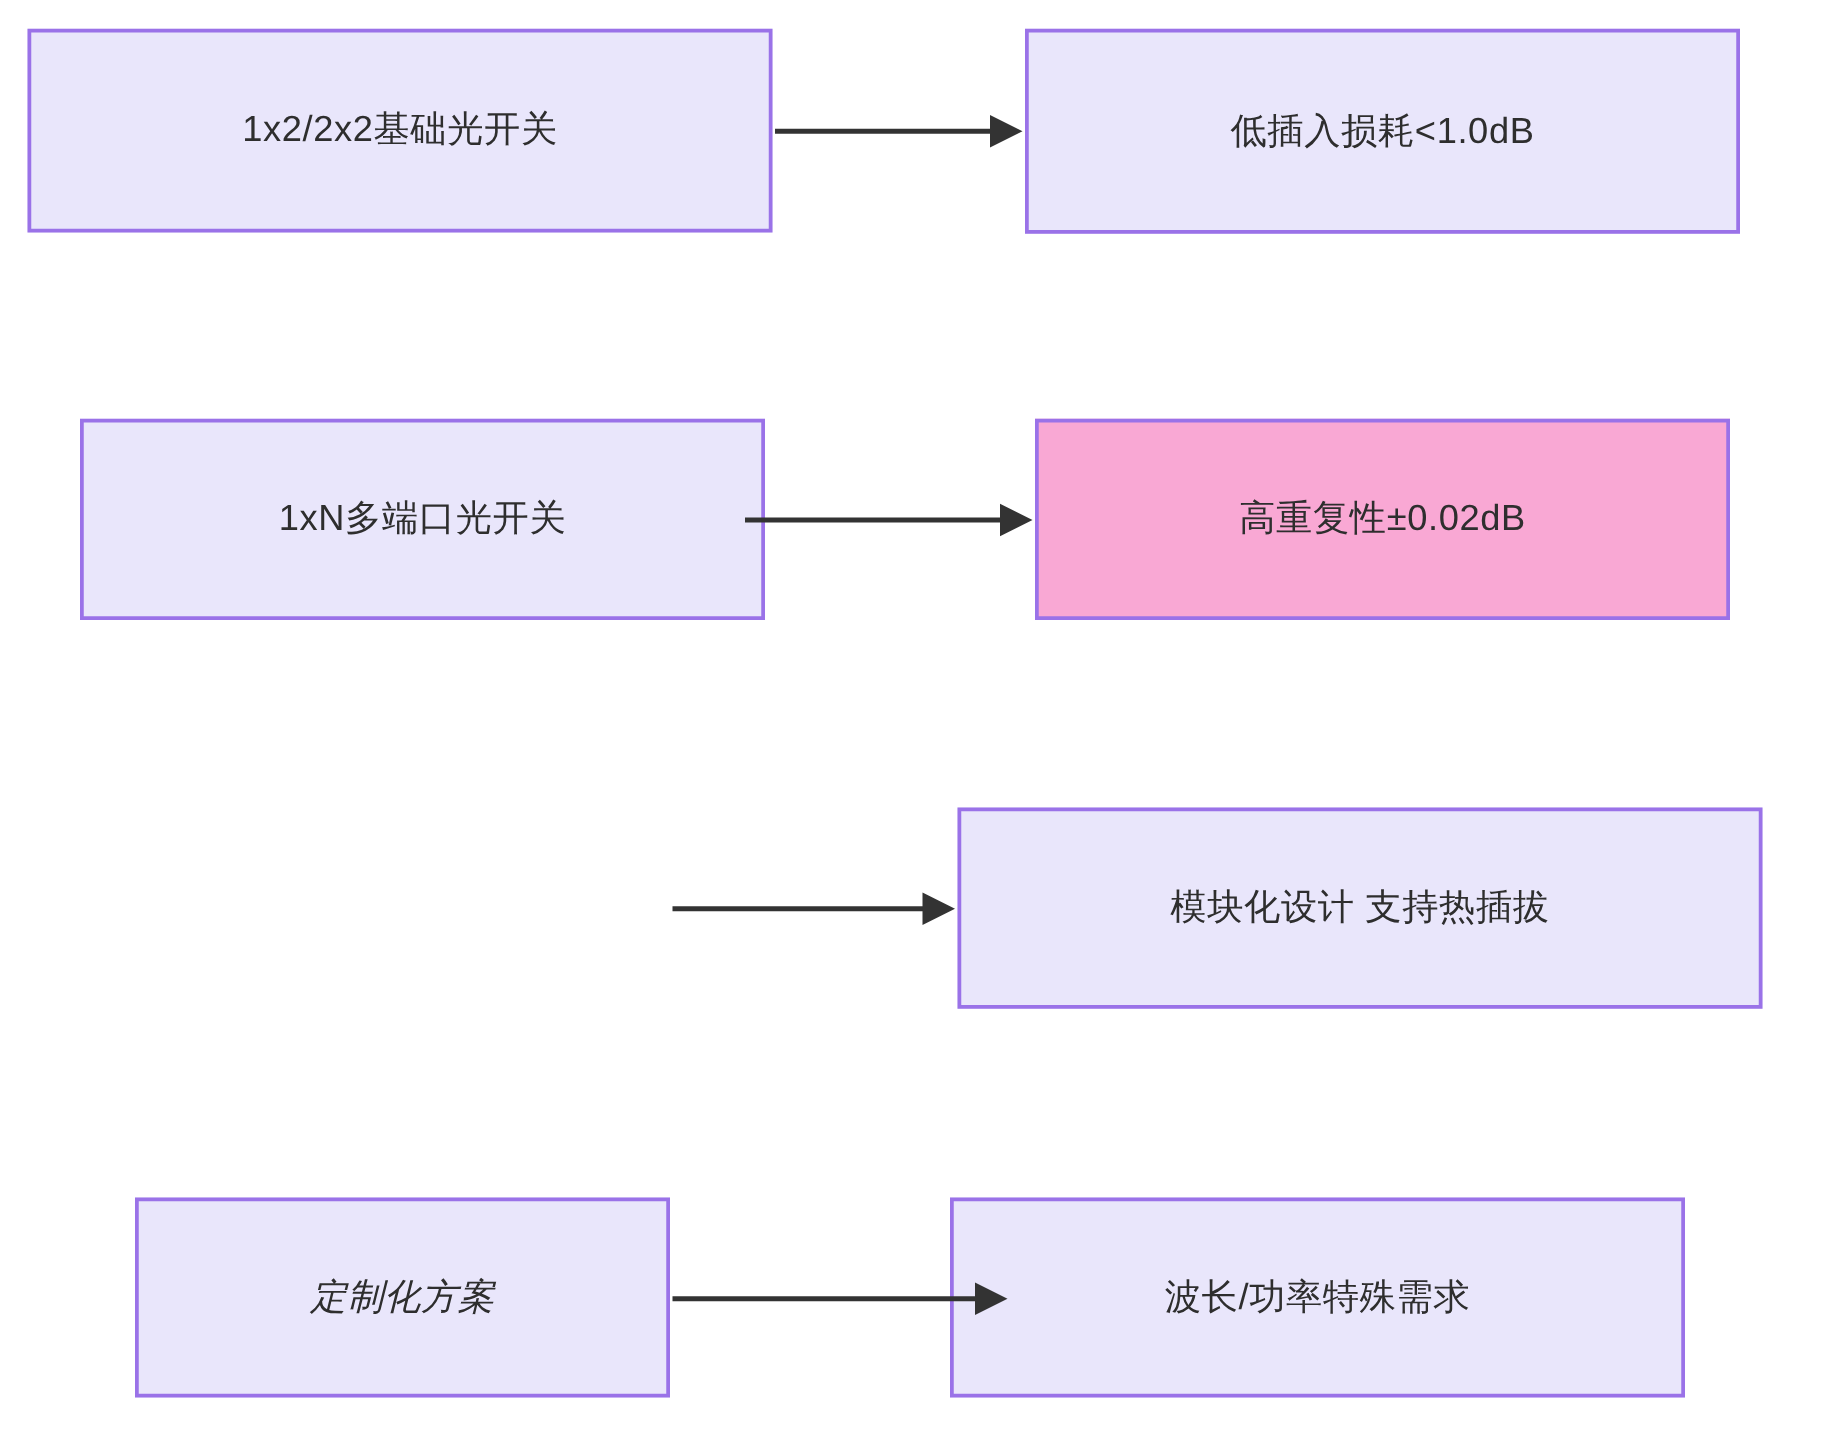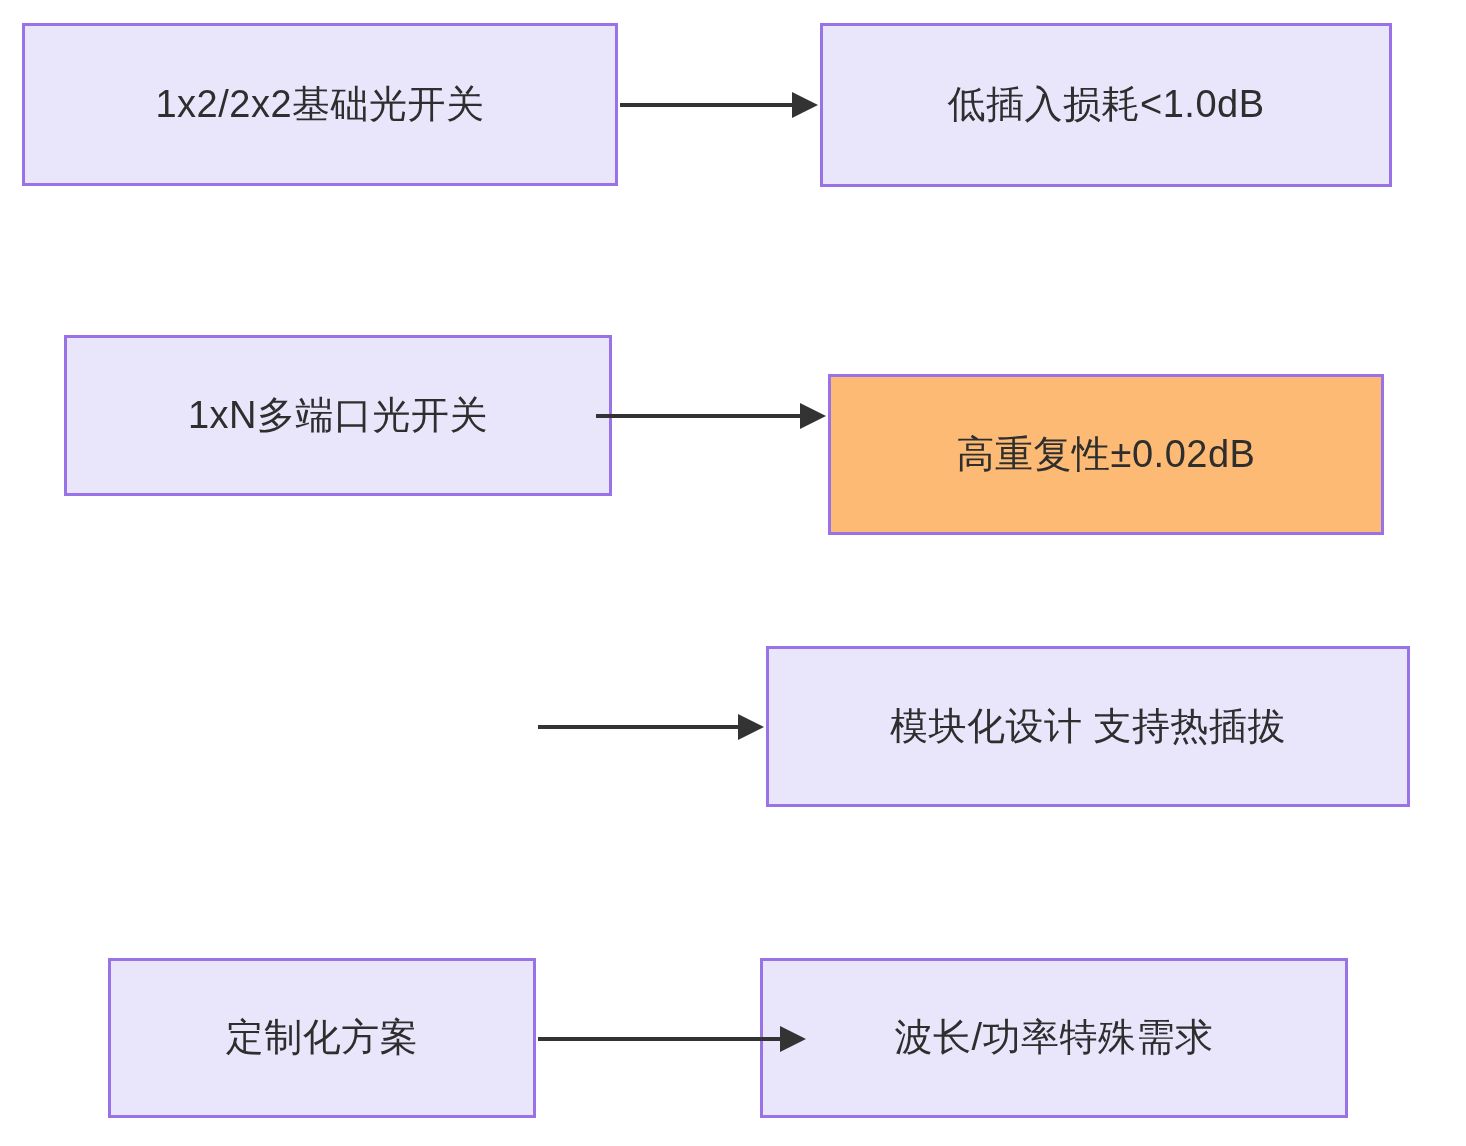--- a/index.html
+++ b/index.html
@@ -21,21 +21,21 @@
     position: absolute;
     box-sizing: border-box;
     background: #e9e6fb;
     border: 3px solid #9a72e8;
     display: flex;
     align-items: center;
     justify-content: center;
     text-align: center;
   }
   .node-label {
-    font-size: 38px;
+    font-size: 29px;
     line-height: 1.25;
     color: #2e2e2e;
     font-weight: 400;
     letter-spacing: 0.5px;
     white-space: nowrap;
     padding: 0 10px;
   }
   .edge {
     position: absolute;
     overflow: visible;
@@ -59,30 +59,30 @@
   </div>
 
   <div class="node" style="left: 820px; top: 23px; width: 572px; height: 164px; background: rgb(233, 230, 251); border-color: rgb(154, 114, 232);">
     <span class="node-label" style="color: rgb(46, 46, 46);">低插入损耗&lt;1.0dB</span>
   </div>
 
   <div class="node" style="left: 64px; top: 335px; width: 548px; height: 161px; background: rgb(233, 230, 251); border-color: rgb(154, 114, 232);">
     <span class="node-label" style="color: rgb(46, 46, 46);">1xN多端口光开关</span>
   </div>
 
-  <div class="node" style="left: 828px; top: 335px; width: 556px; height: 161px; background: #fdba74; border-color: rgb(154, 114, 232); margin-top: 39px;">
+  <div class="node" style="left: 828px; top: 335px; width: 556px; height: 161px; background: #f9a8d4; border-color: rgb(154, 114, 232);">
     <span class="node-label" style="color: rgb(46, 46, 46);">高重复性±0.02dB</span>
   </div>
 
 
   <div class="node" style="left: 766px; top: 646px; width: 644px; height: 161px; background: rgb(233, 230, 251); border-color: rgb(154, 114, 232);">
     <span class="node-label" style="color: rgb(46, 46, 46);">模块化设计 支持热插拔</span>
   </div>
 
-  <div class="node" style="left: 108px; top: 958px; width: 428px; height: 160px; background: rgb(233, 230, 251); border-color: rgb(154, 114, 232);">
+  <div class="node" style="left: 108px; top: 958px; width: 428px; height: 160px; background: rgb(233, 230, 251); border-color: rgb(154, 114, 232); font-style: italic;">
     <span class="node-label" style="color: rgb(46, 46, 46);">定制化方案</span>
   </div>
 
   <div class="node" style="left: 760px; top: 958px; width: 588px; height: 160px; background: rgb(233, 230, 251); border-color: rgb(154, 114, 232);">
     <span class="node-label" style="color: rgb(46, 46, 46);">波长/功率特殊需求</span>
   </div>
 
   <svg class="edge" width="238" height="40" style="left: 600px; top: 85px;">
       <line x1="20" y1="20" x2="194" y2="20" stroke="#333333"></line>
       <polygon points="218,20 192,7 192,33" fill="#333333"></polygon>

